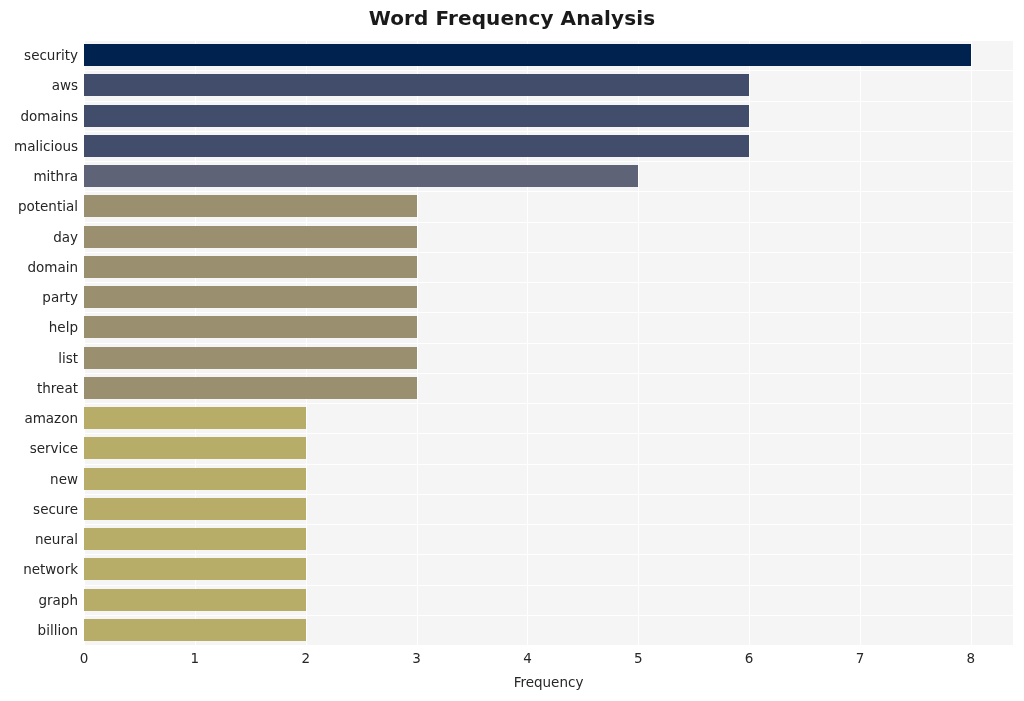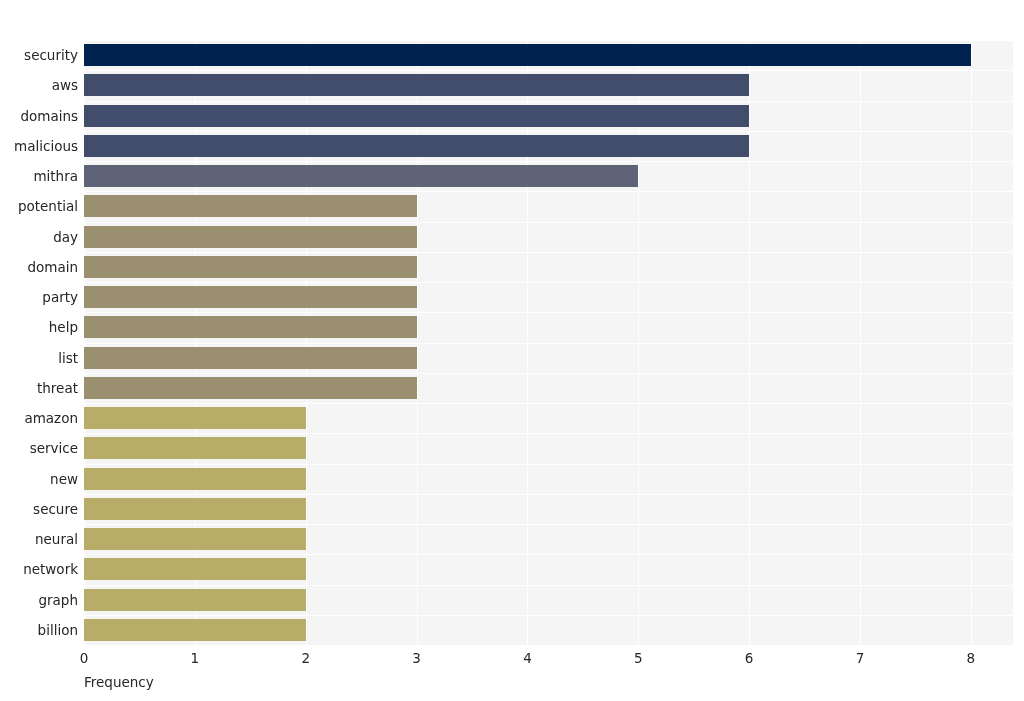--- a/index.html
+++ b/index.html
@@ -89,30 +89,31 @@
     text-align: center;
     font-size: 13.5px;
     color: #262626;
   }
 
   #xaxis-label {
     position: absolute;
     left: 84px;
     top: 674px;
     width: 929px;
-    text-align: left;
+    text-align: center;
     font-size: 13.5px;
     color: #262626;
   }
 </style>
 </head>
 <body>
 
 <div id="figure">
 
+  <div id="chart-title">Word Frequency Analysis</div>
 
   <div id="plot-area">
     <div id="gridlines-v">
         <div class="gridline-v" style="left: 0px;"></div>
         <div class="gridline-v" style="left: 110.859px;"></div>
         <div class="gridline-v" style="left: 221.718px;"></div>
         <div class="gridline-v" style="left: 332.578px;"></div>
         <div class="gridline-v" style="left: 443.437px;"></div>
         <div class="gridline-v" style="left: 554.296px;"></div>
         <div class="gridline-v" style="left: 665.155px;"></div>

